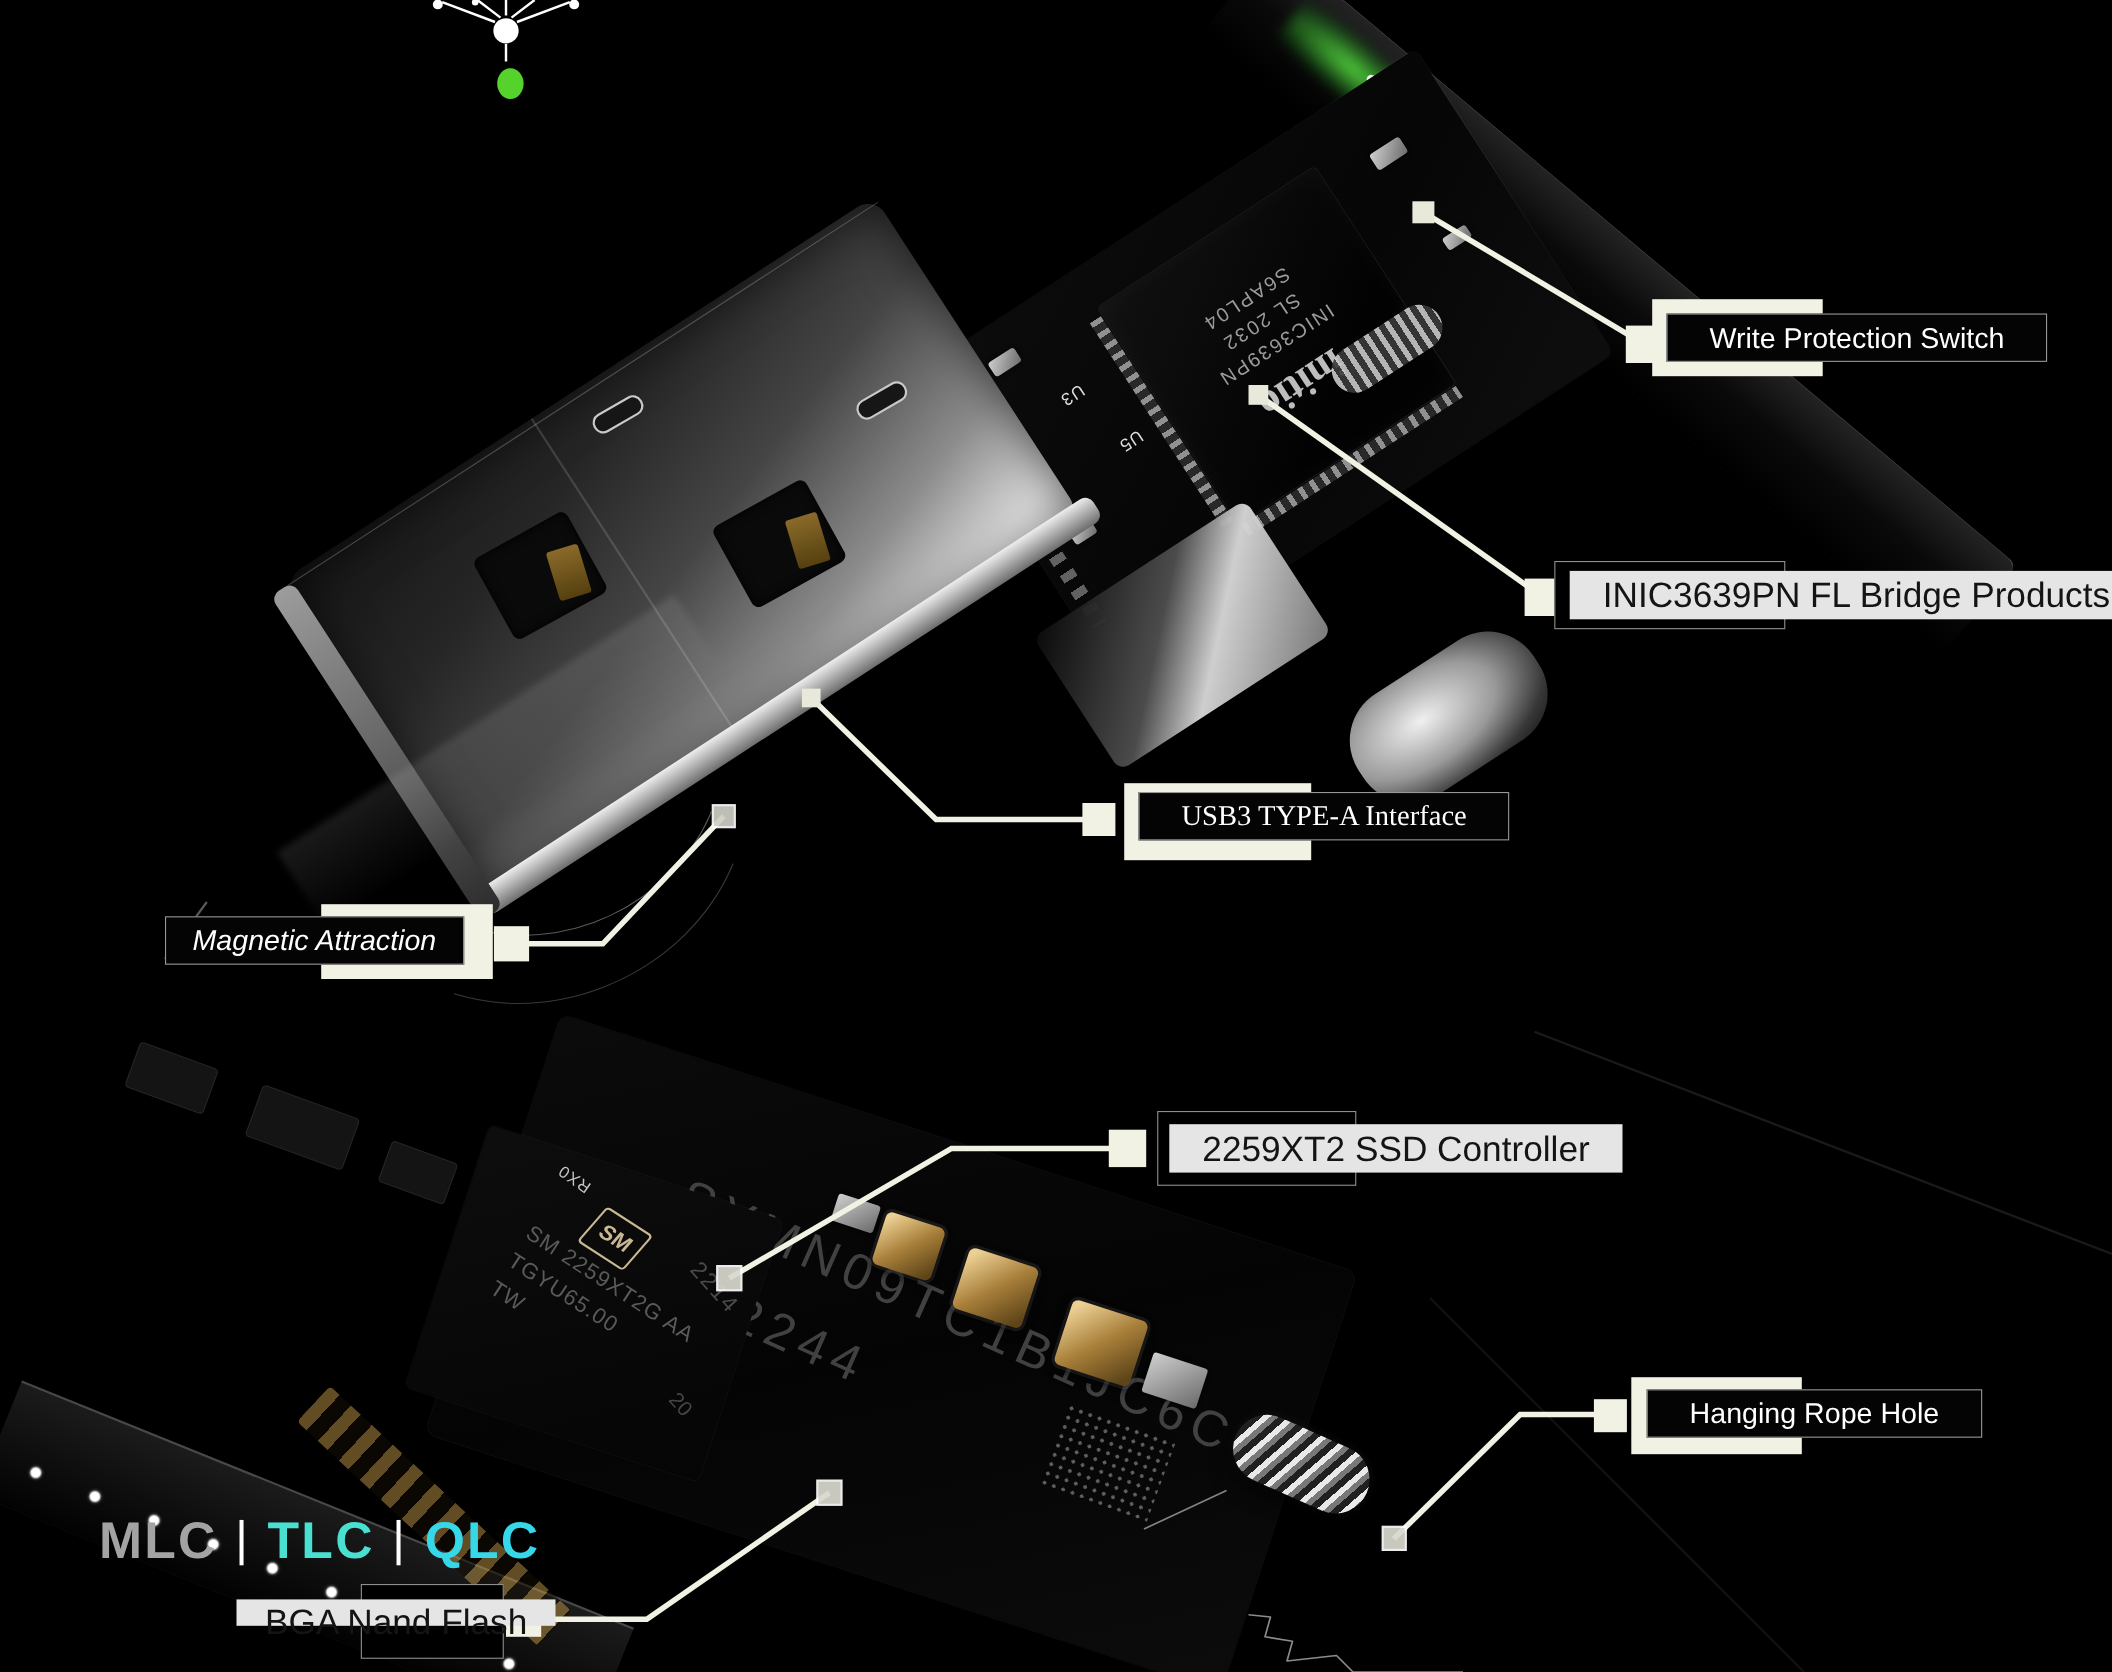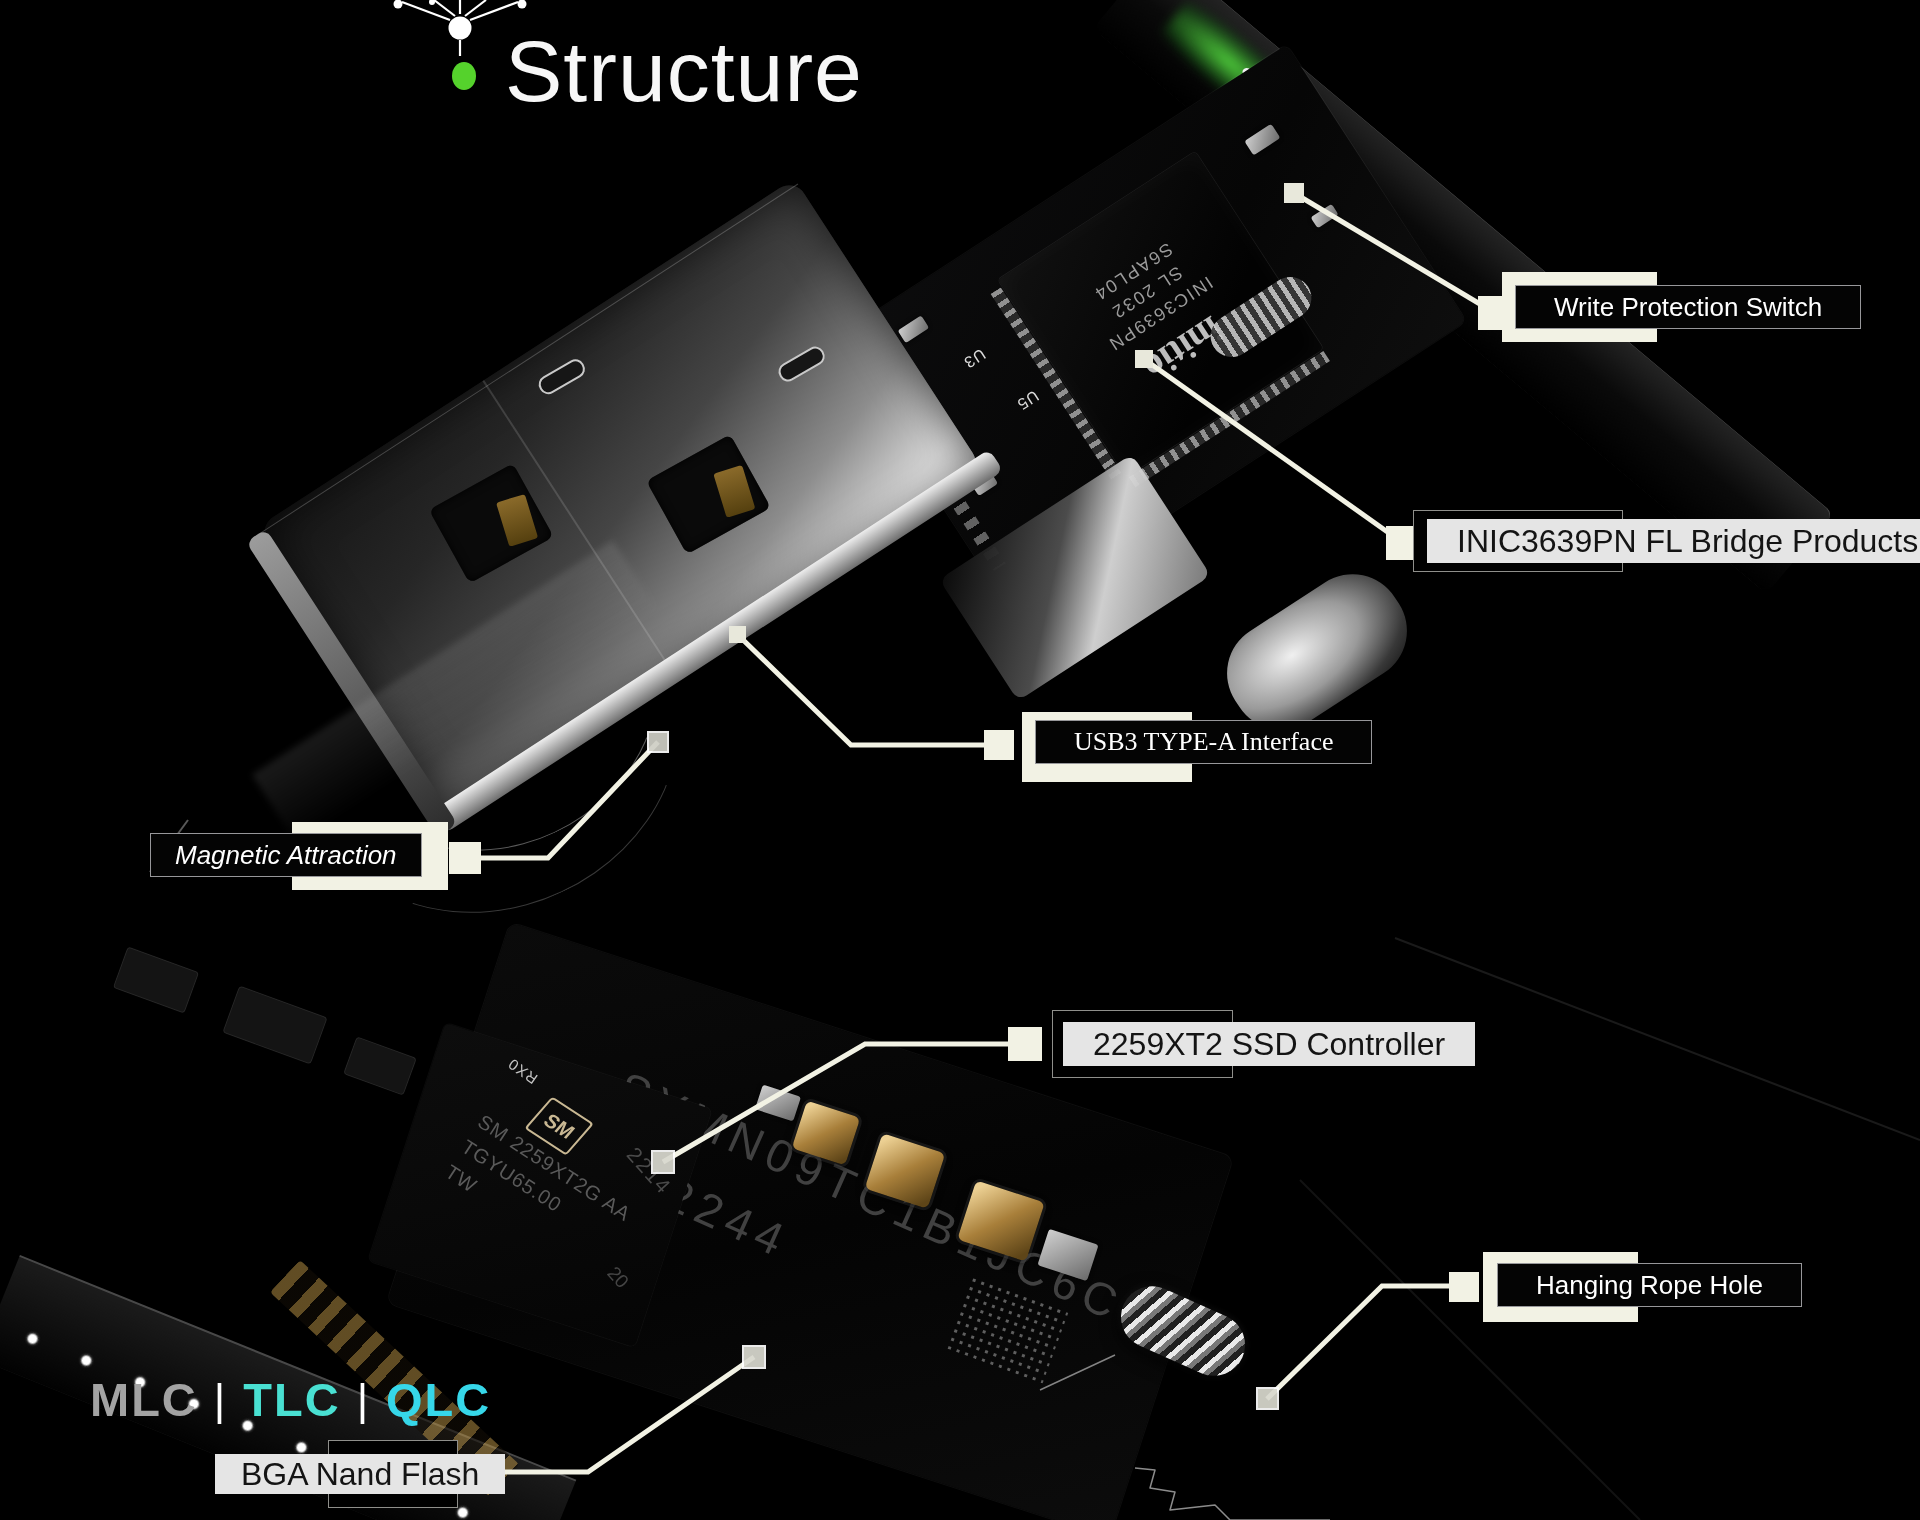--- a/index.html
+++ b/index.html
@@ -236,21 +236,20 @@
     <g stroke-linejoin="round" fill="none">
       <line x1="150" y1="872" x2="188" y2="820" stroke="rgba(255,255,255,0.35)" stroke-width="2"></line>
       <line x1="1395" y1="938" x2="1920" y2="1140" stroke="rgba(255,255,255,0.10)" stroke-width="2"></line>
       <line x1="1300" y1="1180" x2="1640" y2="1520" stroke="rgba(255,255,255,0.07)" stroke-width="2"></line>
       <line x1="1115" y1="1355" x2="1040" y2="1390" stroke="rgba(255,255,255,0.5)" stroke-width="1.5"></line>
       <polyline points="1135,1468 1155,1470 1150,1488 1175,1492 1170,1510 1215,1505 1230,1520 1330,1520" stroke="rgba(255,255,255,0.55)" stroke-width="1.5"></polyline>
     </g>
   </svg>
 
   <div class="title-dot" style="left:452px;top:62px;"></div>
-  <div class="title-word" style="left:505px;top:28px;">Structure</div>
   <svg class="burst" width="180" height="62" viewBox="0 0 180 62">
     <g stroke="#ffffff" stroke-width="2.2">
       <line x1="78" y1="20" x2="30" y2="2"></line>
       <line x1="83" y1="16" x2="62" y2="0"></line>
       <line x1="88" y1="14" x2="88" y2="0"></line>
       <line x1="93" y1="16" x2="114" y2="0"></line>
       <line x1="98" y1="20" x2="146" y2="2"></line>
       <line x1="88" y1="40" x2="88" y2="56"></line>
     </g>
     <circle cx="88" cy="28" r="11.5" fill="#ffffff"></circle>
@@ -284,21 +283,21 @@
     <div class="box-b" style="left:11px;top:12px;">2259XT2 SSD Controller</div>
   </div>
 
   <div class="co" style="left:1483px;top:1252px;">
     <div class="pad" style="width:155px;height:70px;"></div>
     <div class="box" style="left:14px;top:11px;">Hanging Rope Hole</div>
   </div>
 
   <div class="co" style="left:215px;top:1440px;">
     <div class="pad-b" style="left:113px;width:130px;height:68px;"></div>
-    <div class="box-b" style="left:0;top:14px;height:40px;line-height:40px;padding:0 26px;">BGA Nand Flash</div>
+    <div class="box-b" style="left:0;top:14px;height:24px;line-height:40px;padding:0 26px;">BGA Nand Flash</div>
   </div>
 
   <div class="flash">
     <span class="mlc">MLC</span>
     <span class="sep">|</span>
     <span class="tlc">TLC</span>
     <span class="sep">|</span>
     <span class="qlc">QLC</span>
   </div>
 

